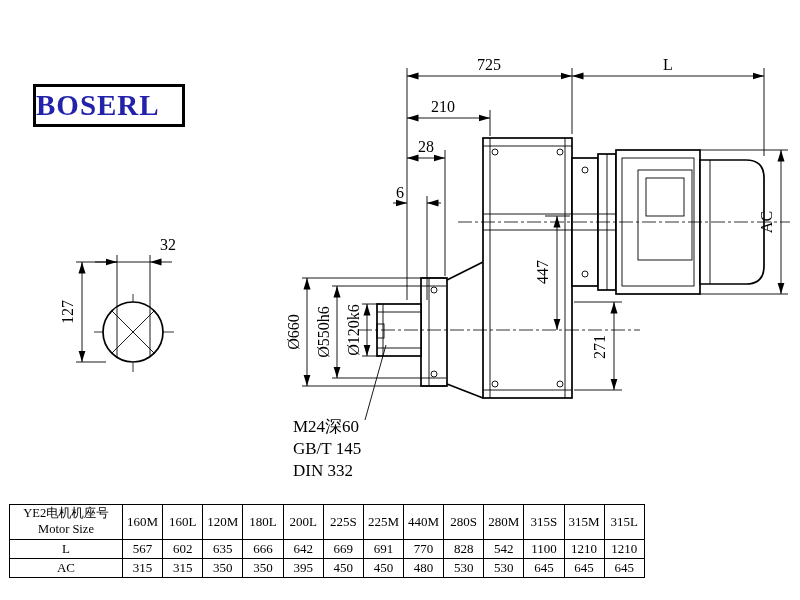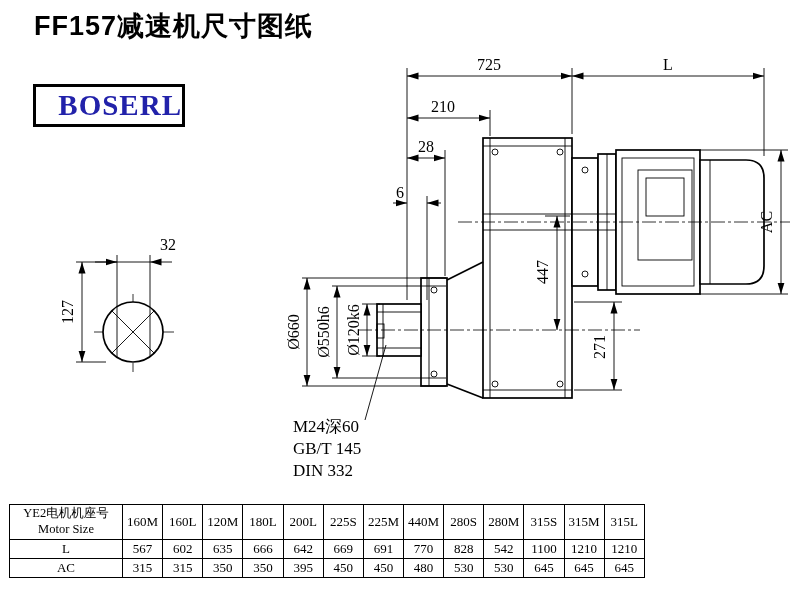--- a/index.html
+++ b/index.html
@@ -1,21 +1,21 @@
 <!DOCTYPE html>
 <html><head>
 <meta charset="utf-8">
 <style>
   html,body { margin:0; padding:0; background:#fff; }
   .sheet { position:relative; width:800px; height:600px; background:#fff; overflow:hidden;
            font-family:"Liberation Serif", serif; }
   .page-title { position:absolute; left:34px; top:8px; margin:0; font-family:"Liberation Sans", sans-serif;
                 font-size:27px; font-weight:bold; color:#000; letter-spacing:1px; }
   .logo-box { position:absolute; left:33px; top:84px; width:146px; height:37px; border:3px solid #000;
-              display:flex; align-items:center; justify-content:flex-end; background:#fff; }
+              display:flex; align-items:center; justify-content:flex-start; background:#fff; }
   .logo-text { font-family:"Liberation Serif", serif; font-weight:bold; font-size:29px; color:#2222aa;
                letter-spacing:1px; line-height:1; }
   svg.draw { position:absolute; left:0; top:0; }
   .thick { stroke:#000; stroke-width:1.7; fill:none; }
   .thickf { stroke:#000; stroke-width:1.7; fill:#fff; }
   .thin  { stroke:#000; stroke-width:0.9; fill:none; }
   .thinf { stroke:#000; stroke-width:0.9; fill:#fff; }
   .dim   { stroke:#000; stroke-width:0.9; fill:none; }
   .cl    { stroke:#000; stroke-width:0.8; stroke-dasharray:14 3 3 3; fill:none; }
   .dtext { font-family:"Liberation Serif", serif; font-size:16px; fill:#000; }
@@ -25,21 +25,20 @@
   .size-table th, .size-table td { border:1px solid #000; text-align:center; vertical-align:middle;
                 padding:0; height:18px; font-weight:normal; white-space:nowrap; overflow:hidden; }
   .size-table thead th { height:34px; }
   .corner { width:112px; font-size:12.5px; line-height:1.25; }
 </style>
 </head>
 <body>
 
 <div class="sheet">
 
-  <h1 class="page-title">FF157减速机尺寸图纸</h1>
 
   <div class="logo-box">
     <span class="logo-text">BOSERL</span>
   </div>
 
   <svg class="draw" width="800" height="600" viewBox="0 0 800 600">
     <defs>
       <marker id="arrE" markerWidth="13" markerHeight="9" refX="11.5" refY="4.5" orient="auto" markerUnits="userSpaceOnUse">
         <path d="M0,1 L11.5,4.5 L0,8 z" fill="#000"></path>
       </marker>

